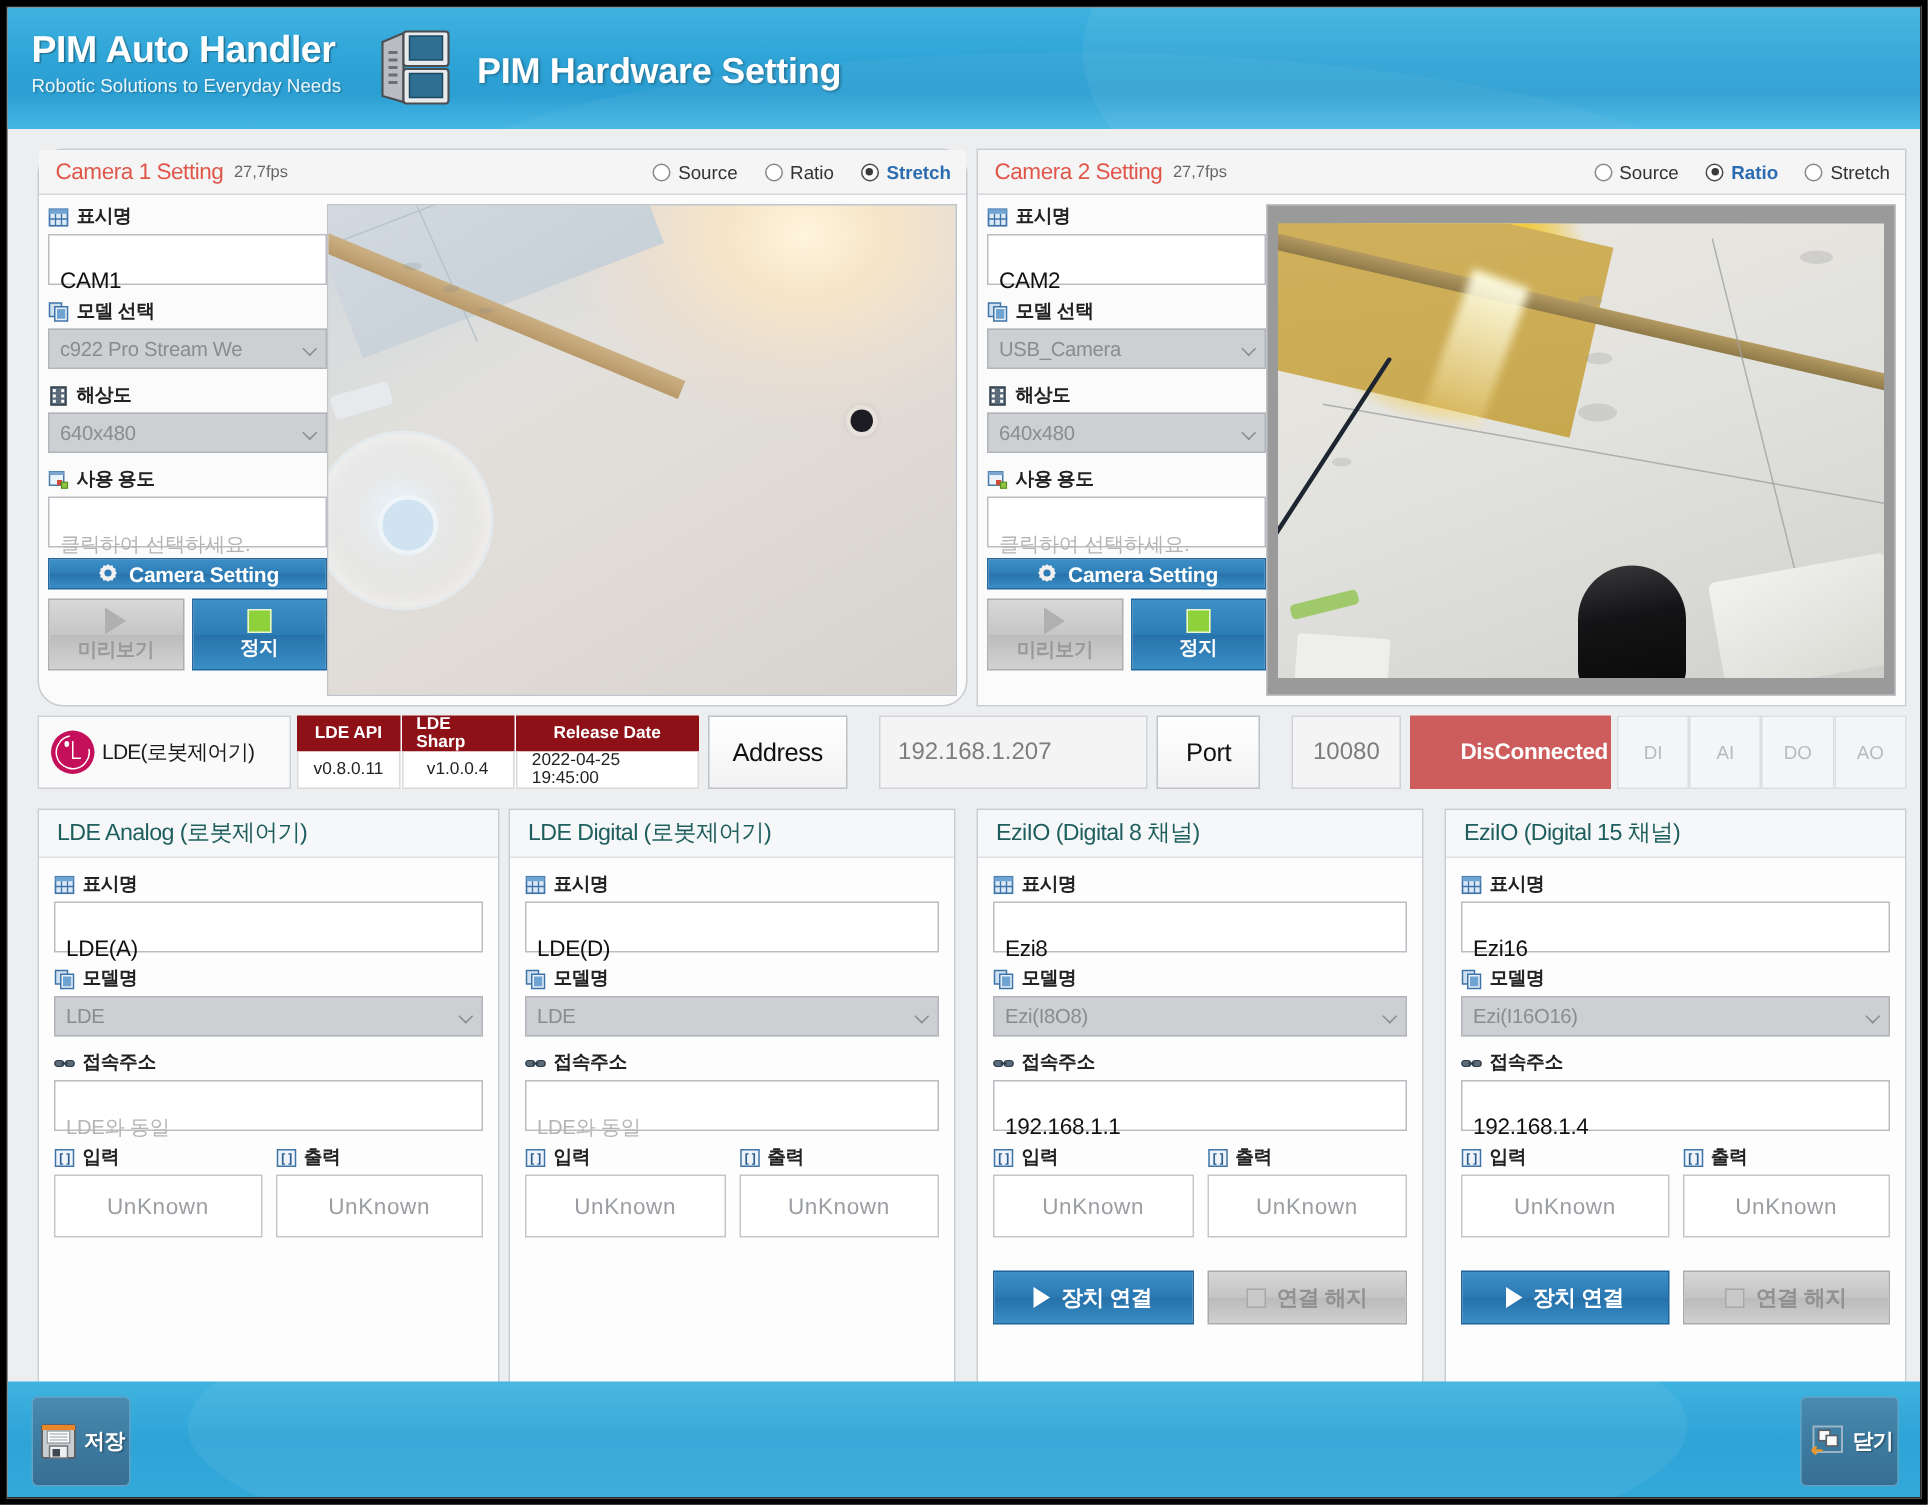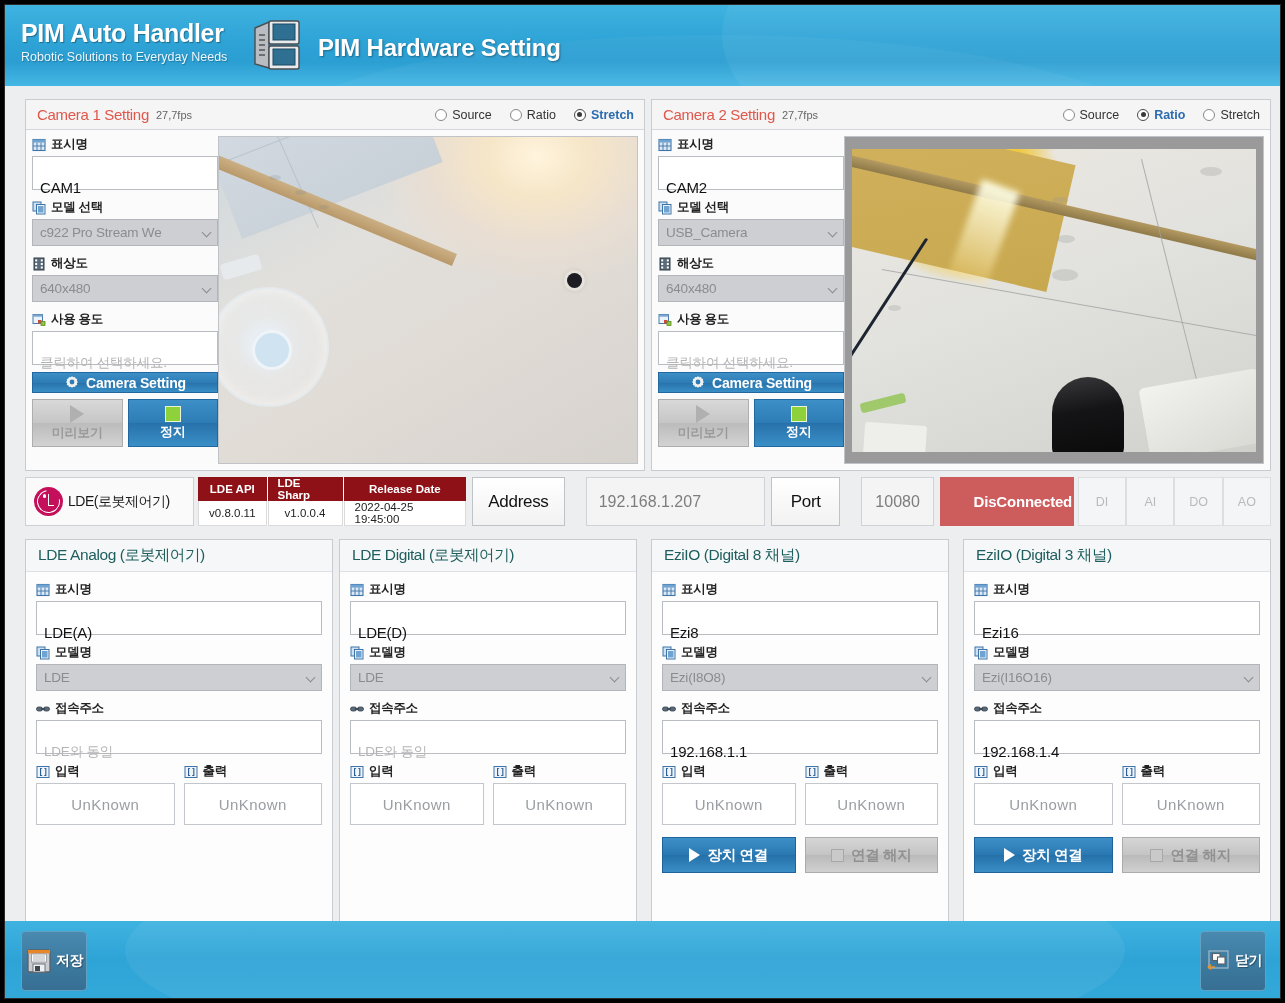--- a/index.html
+++ b/index.html
@@ -84,21 +84,21 @@
   .lg-word {
     font-size: 31px; font-weight: bold; color: #ffffff; letter-spacing: -1px;
     text-shadow: 1px 1px 1px rgba(0,0,0,0.2);
   }
 
   
   .cam-panel {
     position: absolute; top: 94px; height: 372px;
     background: #fbfbfb; border: 1px solid #c8ccd0;
   }
-  #cam1 { left: 20px; width: 620px; }
+  #cam1 { left: 20px; width: 620px; border-radius: 17px; }
   #cam2 { left: 646px; width: 620px; }
   .cam-head {
     position: absolute; left: 0; top: 0; right: 0; height: 30px;
     background: #f5f5f5; border-bottom: 1px solid #d4d8dc;
     display: flex; align-items: center;
   }
   .cam-title {
     margin-left: 11px; font-size: 15px; color: #e0564a; letter-spacing: -0.3px;
   }
   .cam-fps { margin-left: 7px; font-size: 11px; color: #666; }
@@ -336,21 +336,21 @@
     font-size: 15.5px; color: #1e5f5e; letter-spacing: -0.4px;
   }
   .dev-body { padding: 9px 10px 0 10px; }
   .io-row { display: flex; gap: 9px; }
   .io-col { flex: 1; }
   .io-box {
     height: 42px; border: 1px solid #c3c7cb; background: #fff;
     display: flex; align-items: center; justify-content: center;
     font-size: 15px; color: #9a9ea2; letter-spacing: 0.4px;
   }
-  .conn-row { display: flex; gap: 9px; margin-top: 12px; }
+  .conn-row { display: flex; gap: 9px; margin-top: 22px; }
   .btn-conn {
     flex: 1; height: 36px;
     background: linear-gradient(180deg,#3d8fc7 0%, #2a78b2 50%, #2570a9 51%, #3a8ec6 100%);
     border: 1px solid #1f639c; color: #fff; font-size: 14.5px; font-weight: bold;
     display: flex; align-items: center; justify-content: center; gap: 7px;
     cursor: pointer; letter-spacing: -0.3px;
   }
   .btn-disconn {
     flex: 1; height: 36px;
     background: linear-gradient(180deg,#d6d6d6 0%, #c4c4c4 50%, #bababa 51%, #d0d0d0 100%);
@@ -894,21 +894,21 @@
         </div>
         <div class="btn-disconn">
           <span class="sq-gray"></span>
           <span>연결 해지</span>
         </div>
       </div>
     </div>
   </div>
 
   <div class="dev-panel" id="dev4">
-    <div class="dev-head">EziIO (Digital 3 채널)</div>
+    <div class="dev-head">EziIO (Digital 15 채널)</div>
     <div class="dev-body">
       <div class="fld-label">
         <svg class="ico" viewBox="0 0 14 14">
           <rect x="1" y="1.5" width="12" height="11" fill="#dbe9f6" stroke="#3f74a8" stroke-width="1.1"></rect>
           <rect x="1" y="1.5" width="12" height="3" fill="#6fa3d2"></rect>
           <path d="M5 4.5 V12.5 M9 4.5 V12.5 M1 8 H13" stroke="#3f74a8" stroke-width="0.9"></path>
         </svg>
         <span>표시명</span>
       </div>
       <div class="fld-input">Ezi16</div>

